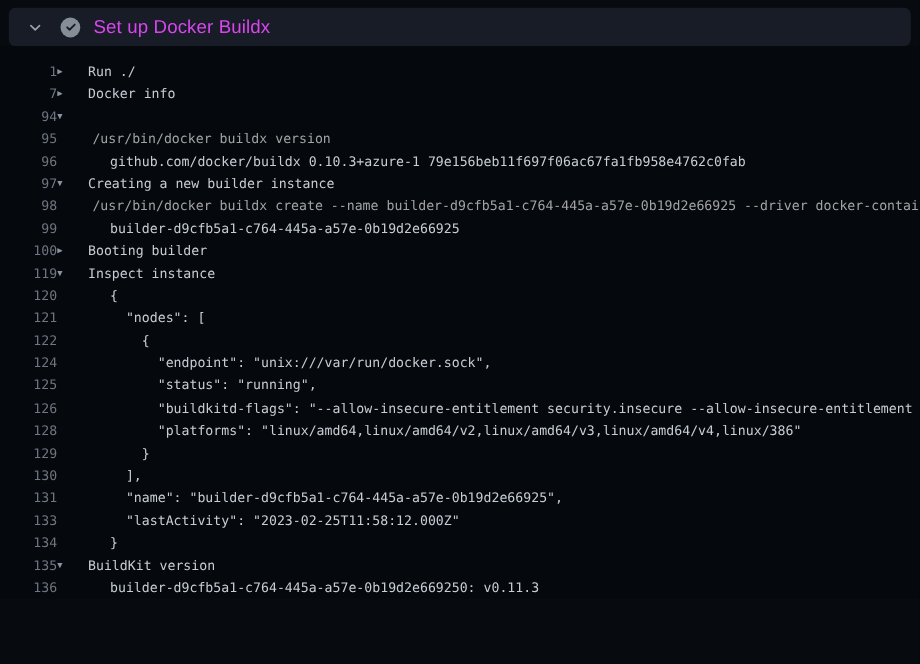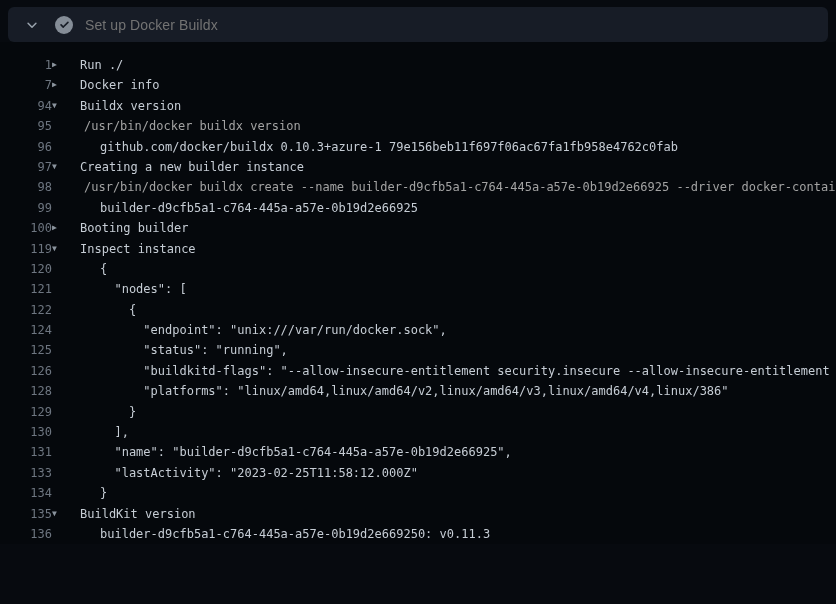--- a/index.html
+++ b/index.html
@@ -38,22 +38,22 @@
     margin-left: 15px;
     border-radius: 50%;
     background: #858d97;
     display: flex;
     align-items: center;
     justify-content: center;
     flex: 0 0 auto;
   }
   .step-title {
     margin-left: 12px;
-    color: #737373;
-    font-size: 14px;
+    color: #d946ef;
+    font-size: 17px;
     letter-spacing: .1px;
     white-space: nowrap;
     text-align: right;
   }
   
   .log {
     background: #05080c;
     padding-top: 13px;
     font-family: "DejaVu Sans Mono", "Liberation Mono", monospace;
     font-size: 12px;
@@ -109,21 +109,21 @@
     <span class="arrow">▶</span><span class="content">Run ./</span>
   </div>
 
   <div class="log-line group">
     <span class="ln">7</span>
     <span class="arrow">▶</span><span class="content">Docker info</span>
   </div>
 
   <div class="log-line group">
     <span class="ln">94</span>
-    <span class="arrow">▼</span><span class="content">Buildx version</span>
+    <span class="arrow">▼</span>
   </div>
 
   <div class="log-line command">
     <span class="ln">95</span>
     <span class="content">/usr/bin/docker buildx version</span>
   </div>
 
   <div class="log-line output">
     <span class="ln">96</span>
     <span class="content">github.com/docker/buildx 0.10.3+azure-1 79e156beb11f697f06ac67fa1fb958e4762c0fab</span>

